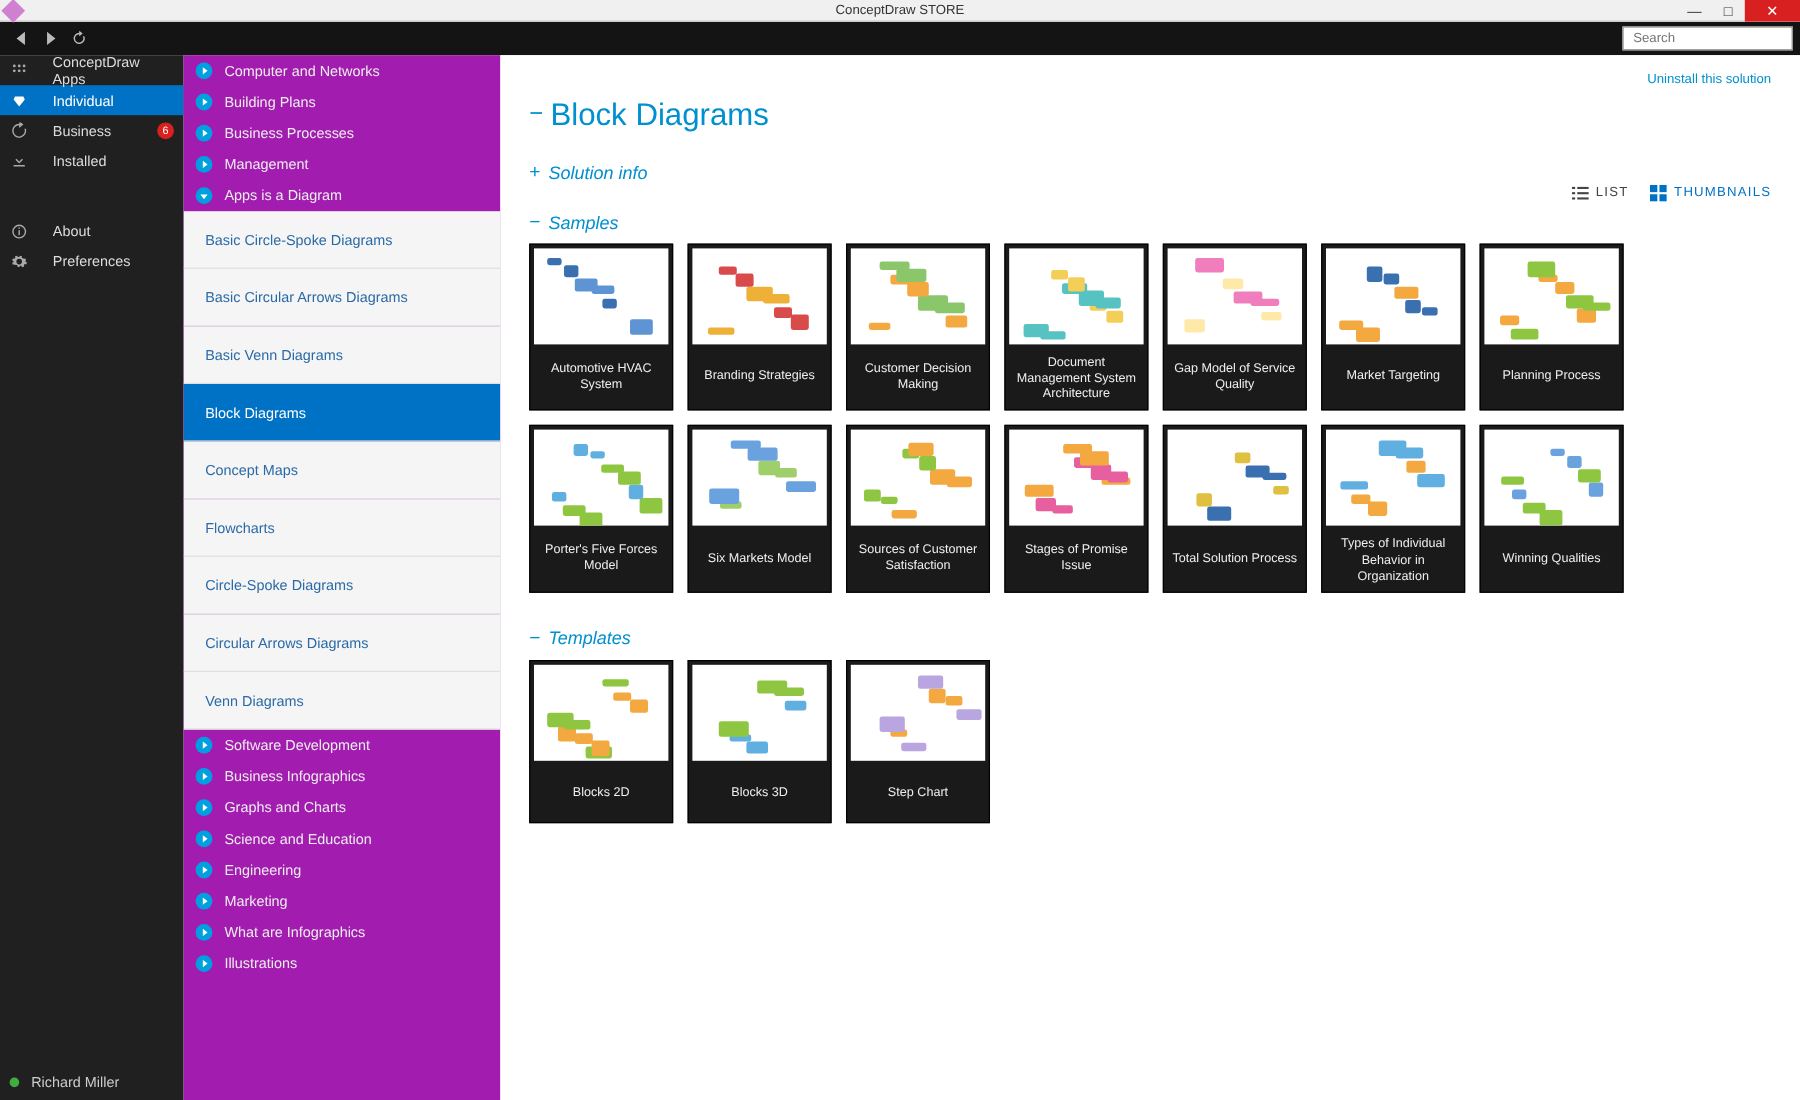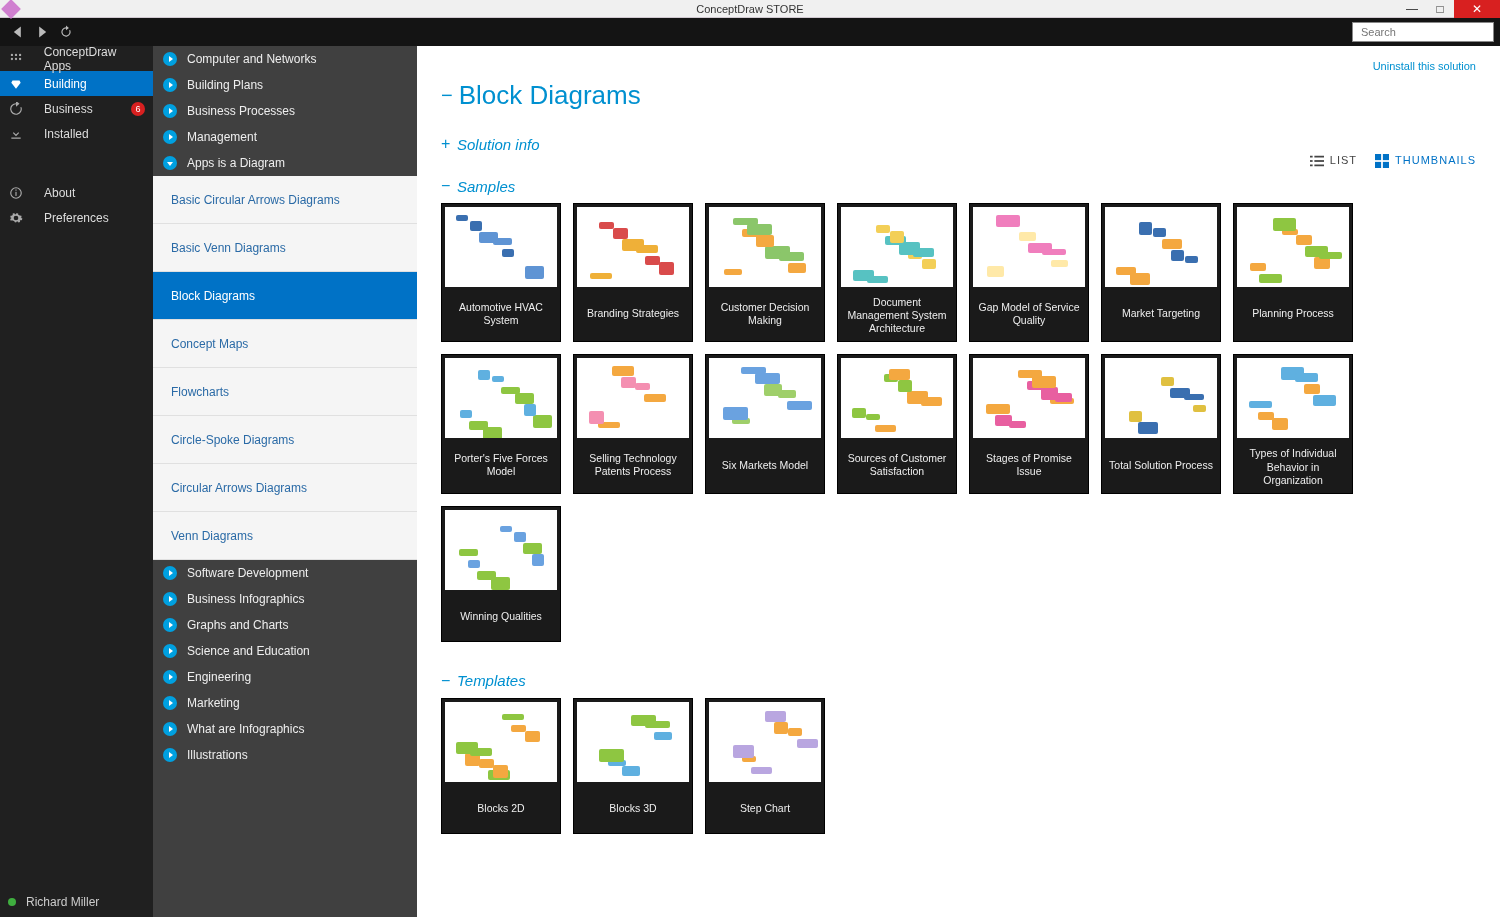--- a/index.html
+++ b/index.html
@@ -27,21 +27,21 @@
 .sidebar1 .s1-item.active { background:#0072c6; color:#fff; }
 .sidebar1 .s1-icon { width:16px; height:16px; margin-right:8px; display:flex; align-items:center; justify-content:center; }
 .sidebar1 .s1-icon svg { width:14px; height:14px; fill:#aaa; }
 .sidebar1 .s1-item.active .s1-icon svg { fill:#fff; }
 .sidebar1 .s1-badge { margin-left:auto; background:#d82020; color:#fff; border-radius:8px; min-width:14px; height:14px; font-size:9px; display:flex; align-items:center; justify-content:center; padding:0 3px; }
 .sidebar1 .s1-gap { flex:0 0 34px; }
 .sidebar1 .s1-flex { flex:1; }
 .sidebar1 .s1-user { height:30px; display:flex; align-items:center; padding:0 8px; color:#ccc; font-size:12px; }
 .sidebar1 .s1-user .dot { width:8px; height:8px; border-radius:50%; background:#3fae3f; margin-right:10px; }
 
-.sidebar2 { width:264px; background:#404040; display:flex; flex-direction:column; overflow-y:auto; }
+.sidebar2 { width:264px; background:#a21caf; display:flex; flex-direction:column; overflow-y:auto; }
 .sidebar2::-webkit-scrollbar{width:0;}
 .cat { height:26px; display:flex; align-items:center; padding:0 10px; color:#eee; font-size:12px; cursor:pointer; }
 .cat .play { width:14px; height:14px; border-radius:50%; background:#00a0e0; margin-right:10px; display:flex; align-items:center; justify-content:center; flex-shrink:0; }
 .cat .play::after { content:""; width:0; height:0; border-left:4px solid #fff; border-top:3px solid transparent; border-bottom:3px solid transparent; margin-left:1px; }
 .cat.expanded .play::after { transform:rotate(90deg); margin-left:0; margin-top:1px; }
 .subcat { height:48px; display:flex; align-items:center; padding:0 18px; background:#f5f5f5; color:#2a6aa6; font-size:12px; border-bottom:1px solid #e0e0e0; cursor:pointer; }
 .subcat.selected { background:#0072c6; color:#fff; }
 
 .main { flex:1; background:#fff; overflow-y:auto; position:relative; padding:0 24px 40px 24px; }
 .main::-webkit-scrollbar{width:10px;}
@@ -123,21 +123,21 @@
             </svg>
           </span>
           <span>ConceptDraw Apps</span>
         </div>
         <div class="s1-item active">
           <span class="s1-icon">
             <svg viewBox="0 0 24 24">
               <path d="M6 6h12l2 4-8 10L4 10z"></path>
             </svg>
           </span>
-          <span>Building</span>
+          <span>Individual</span>
         </div>
         <div class="s1-item">
           <span class="s1-icon">
             <svg viewBox="0 0 24 24">
               <path d="M12 2a10 10 0 1 0 9.5 7h-2.1A8 8 0 1 1 12 4v4l6-5-6-5z"></path>
             </svg>
           </span>
           <span>Business</span>
           <span class="s1-badge">6</span>
         </div>
@@ -193,20 +193,23 @@
       </div>
       <div class="cat">
         <span class="play"></span>
         <span>Management</span>
       </div>
       <div class="cat expanded">
         <span class="play"></span>
         <span>Apps is a Diagram</span>
       </div>
       <div class="subcat">
+        <span>Basic Circle-Spoke Diagrams</span>
+      </div>
+      <div class="subcat">
         <span>Basic Circular Arrows Diagrams</span>
       </div>
       <div class="subcat">
         <span>Basic Venn Diagrams</span>
       </div>
       <div class="subcat selected">
         <span>Block Diagrams</span>
       </div>
       <div class="subcat">
         <span>Concept Maps</span>
@@ -410,33 +413,20 @@
               <div class="bx" style="width: 19px; height: 11px; left: 64px; top: 31px; background: rgb(142, 198, 65);"></div>
               <div class="bx" style="width: 12px; height: 8px; left: 9px; top: 48px; background: rgb(95, 176, 224);"></div>
               <div class="bx" style="width: 19px; height: 13px; left: 32px; top: 65px; background: rgb(142, 198, 65);"></div>
             </div>
           </div>
           <div class="cap">Porter's Five Forces Model</div>
         </div>
         <div class="card tall">
           <div class="thumb">
             <div class="th-boxes">
-              <div class="bx" style="width: 22px; height: 6px; left: 15px; top: 60px; background: rgb(244, 168, 64);"></div>
-              <div class="bx" style="width: 15px; height: 11px; left: 38px; top: 15px; background: rgb(244, 143, 177);"></div>
-              <div class="bx" style="width: 22px; height: 8px; left: 61px; top: 32px; background: rgb(244, 168, 64);"></div>
-              <div class="bx" style="width: 15px; height: 13px; left: 6px; top: 49px; background: rgb(244, 143, 177);"></div>
-              <div class="bx" style="width: 22px; height: 10px; left: 29px; top: 4px; background: rgb(244, 168, 64);"></div>
-              <div class="bx" style="width: 15px; height: 7px; left: 52px; top: 21px; background: rgb(244, 143, 177);"></div>
-            </div>
-          </div>
-          <div class="cap">Selling Technology Patents Process</div>
-        </div>
-        <div class="card tall">
-          <div class="thumb">
-            <div class="th-boxes">
               <div class="bx" style="width: 25px; height: 7px; left: 26px; top: 5px; background: rgb(106, 162, 224);"></div>
               <div class="bx" style="width: 18px; height: 12px; left: 49px; top: 22px; background: rgb(159, 207, 106);"></div>
               <div class="bx" style="width: 25px; height: 9px; left: 72px; top: 39px; background: rgb(106, 162, 224);"></div>
               <div class="bx" style="width: 18px; height: 6px; left: 17px; top: 56px; background: rgb(159, 207, 106);"></div>
               <div class="bx" style="width: 25px; height: 11px; left: 40px; top: 11px; background: rgb(106, 162, 224);"></div>
               <div class="bx" style="width: 18px; height: 8px; left: 63px; top: 28px; background: rgb(159, 207, 106);"></div>
               <div class="bx" style="width: 25px; height: 13px; left: 8px; top: 45px; background: rgb(106, 162, 224);"></div>
             </div>
           </div>
           <div class="cap">Six Markets Model</div>

